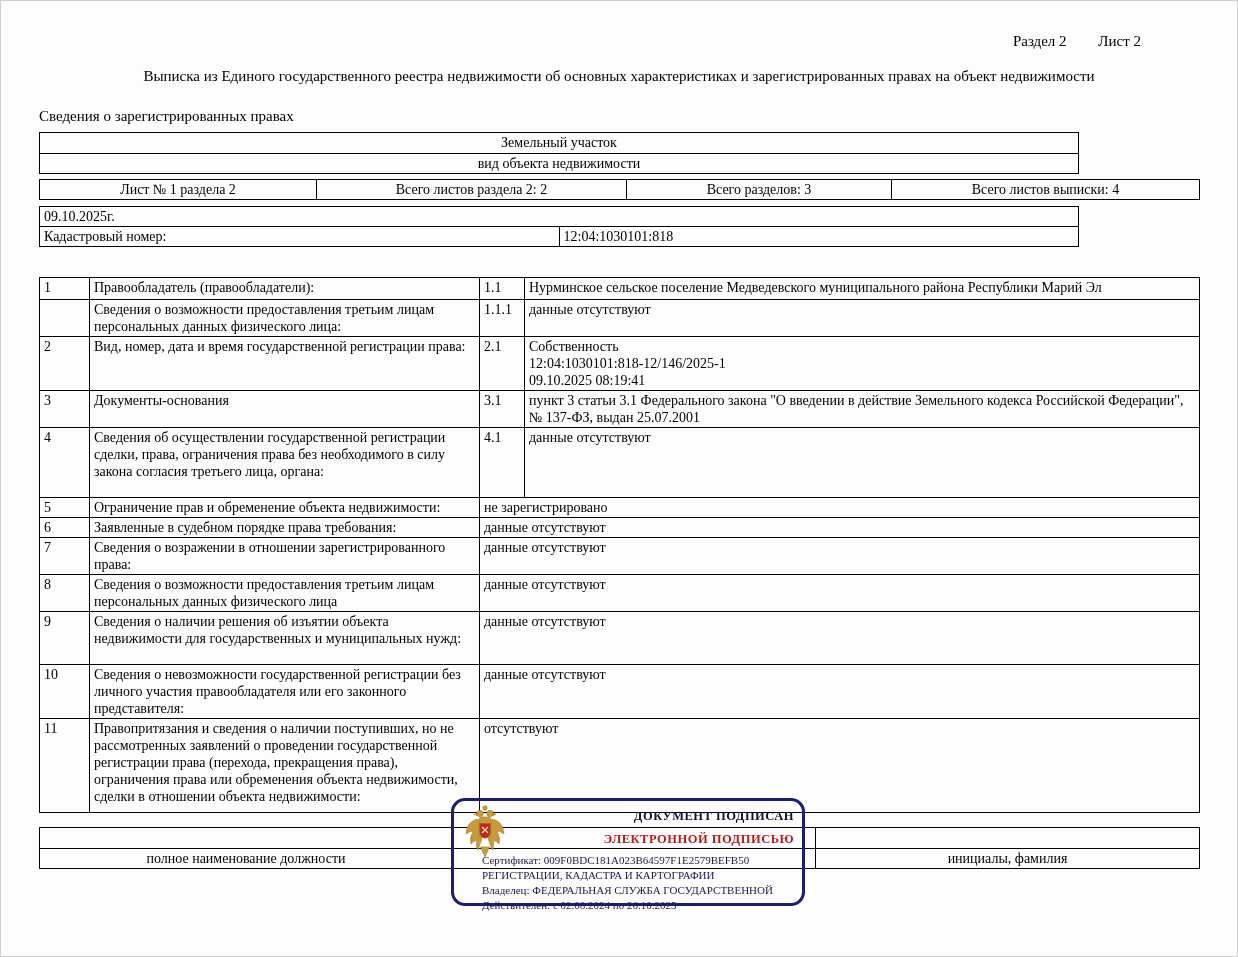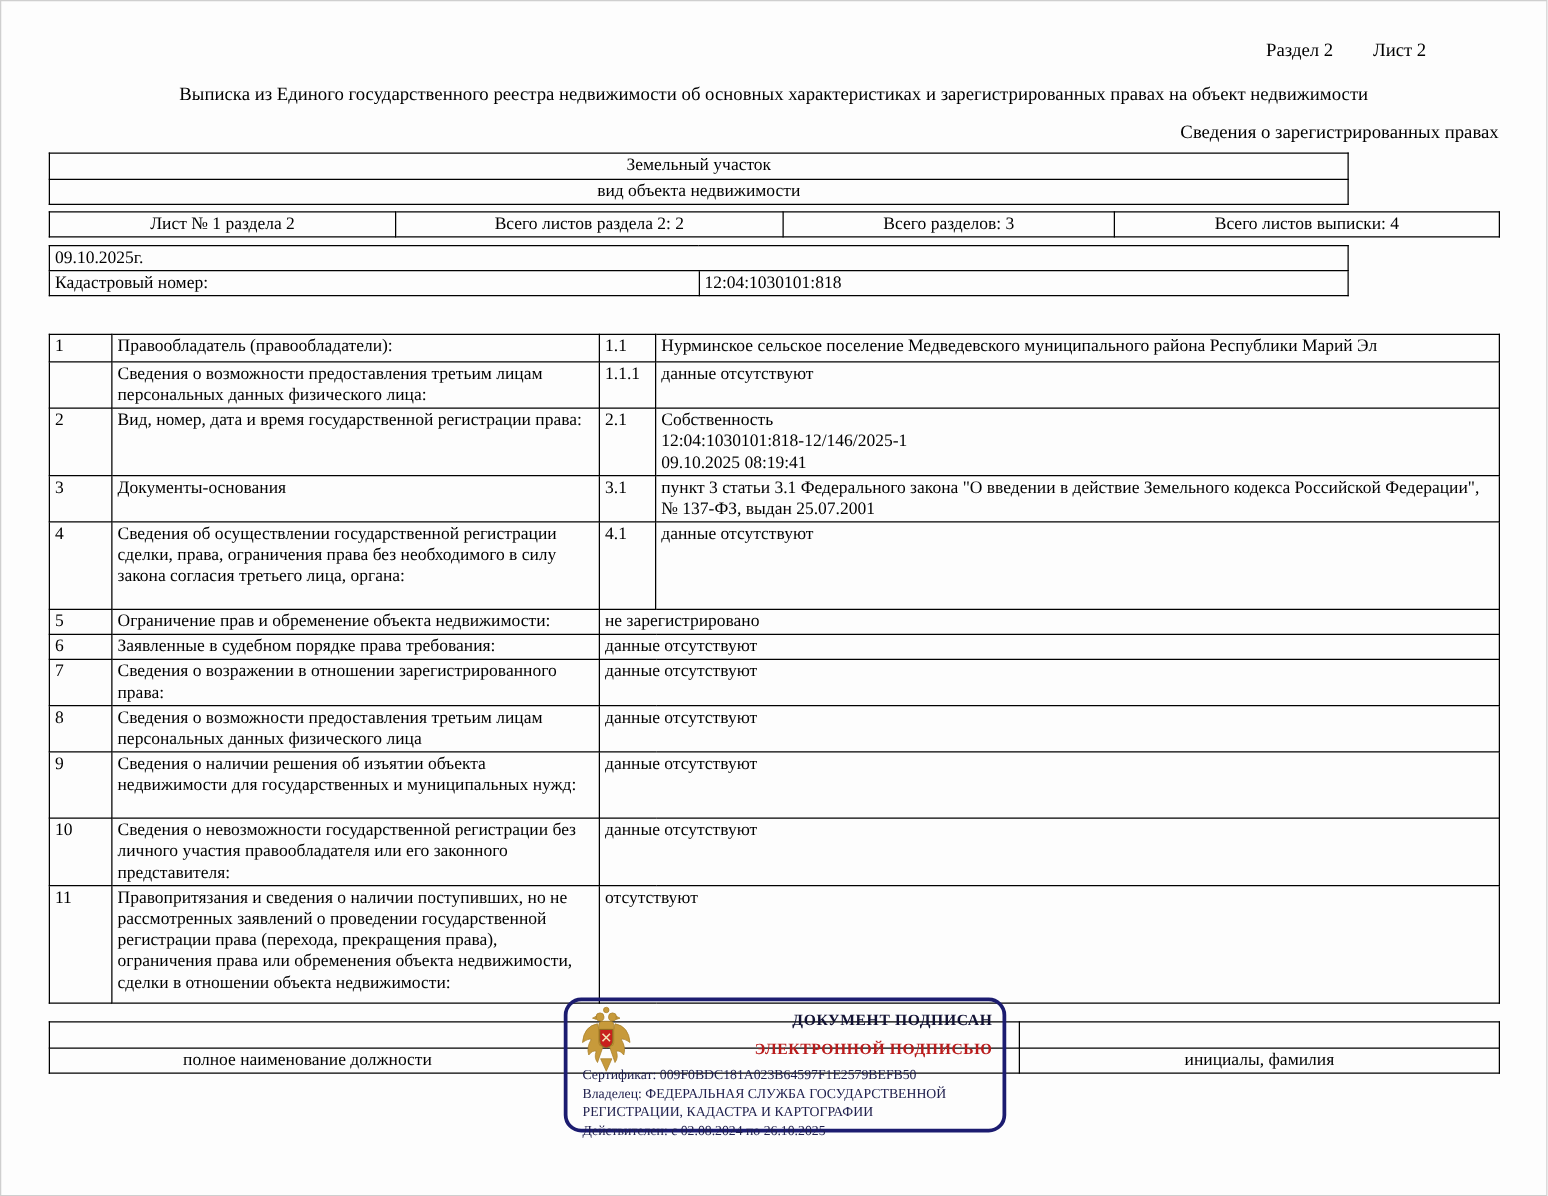--- a/index.html
+++ b/index.html
@@ -25,22 +25,22 @@
   }
   .corner span { display: inline-block; }
   .corner .sect { margin-right: 28px; }
 
   .doc-title {
     margin-top: 18px;
     text-align: center;
     font-size: 15px;
   }
   .doc-subtitle {
-    margin-top: 13px;
-    text-align: right;
+    margin-top: 23px;
+    text-align: left;
     font-size: 15px;
   }
 
   table { border-collapse: collapse; table-layout: fixed; width: 1040px; }
   td {
     border: 1px solid #000;
     font-size: 14px;
     line-height: 17px;
     vertical-align: top;
     padding: 1px 4px;
@@ -106,21 +106,21 @@
   }
   .stamp-h2 {
     margin-top: 8px;
     font-size: 12.5px;
     font-weight: bold;
     letter-spacing: 0.5px;
     color: #b91c1c;
   }
   .stamp-details {
     margin-top: 6px;
-    padding-left: 12px;
+    padding-left: 28px;
     font-size: 11px;
     line-height: 15px;
     color: #20204e;
   }
 </style>
 </head>
 <body>
 
 <div class="sheet">
   <div class="content">
@@ -271,18 +271,18 @@
       </g>
       <path d="M14.8 19.5 h10.4 v8.5 q0 5 -5.2 6.2 q-5.2 -1.2 -5.2 -6.2 z" fill="#c8201d" stroke="#8c6d20" stroke-width="0.8"></path>
       <path d="M17 23 l6 6 M23 23 l-6 6" stroke="#f3e3b3" stroke-width="1.3" fill="none"></path>
     </svg>
     <div class="stamp-heads">
       <div class="stamp-h1">ДОКУМЕНТ ПОДПИСАН</div>
       <div class="stamp-h2">ЭЛЕКТРОННОЙ ПОДПИСЬЮ</div>
     </div>
     <div class="stamp-details">
       <div>Сертификат: 009F0BDC181A023B64597F1E2579BEFB50</div>
+      <div>РЕГИСТРАЦИИ, КАДАСТРА И КАРТОГРАФИИ</div>
       <div>Владелец: ФЕДЕРАЛЬНАЯ СЛУЖБА ГОСУДАРСТВЕННОЙ</div>
-      <div>РЕГИСТРАЦИИ, КАДАСТРА И КАРТОГРАФИИ</div>
       <div>Действителен: с 02.08.2024 по 26.10.2025</div>
     </div>
   </div>
 </div>
 
 </body></html>

